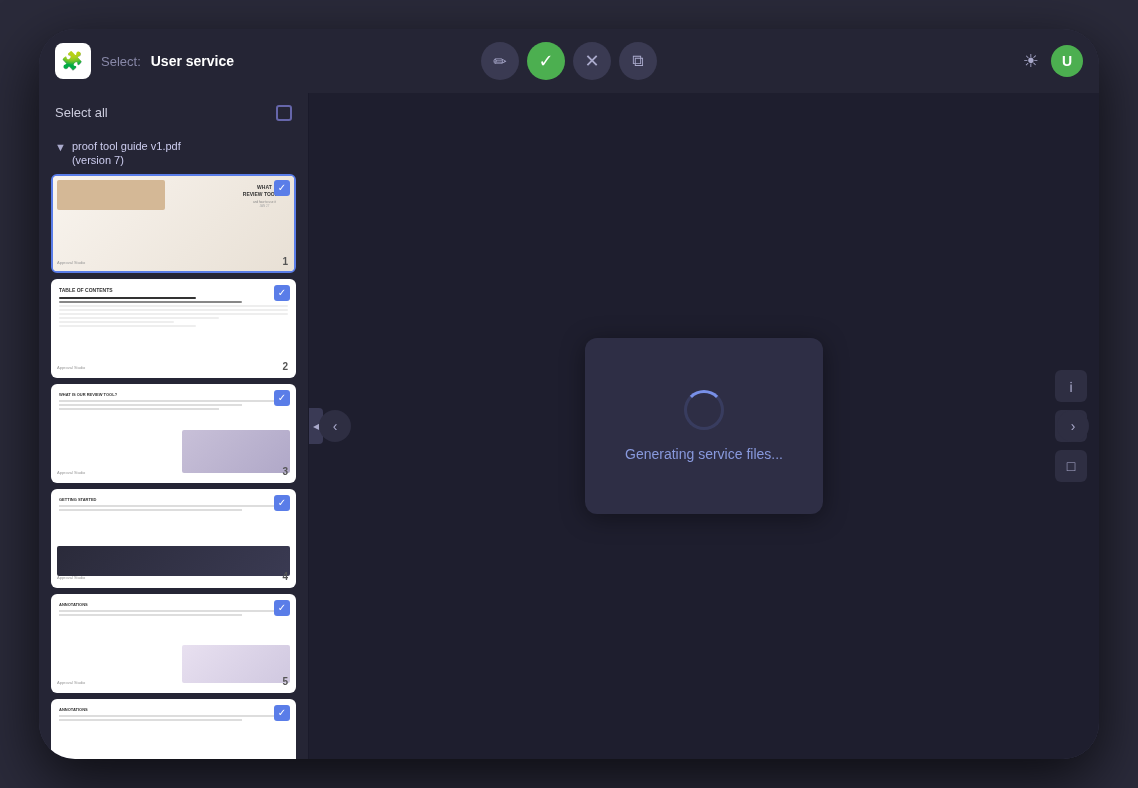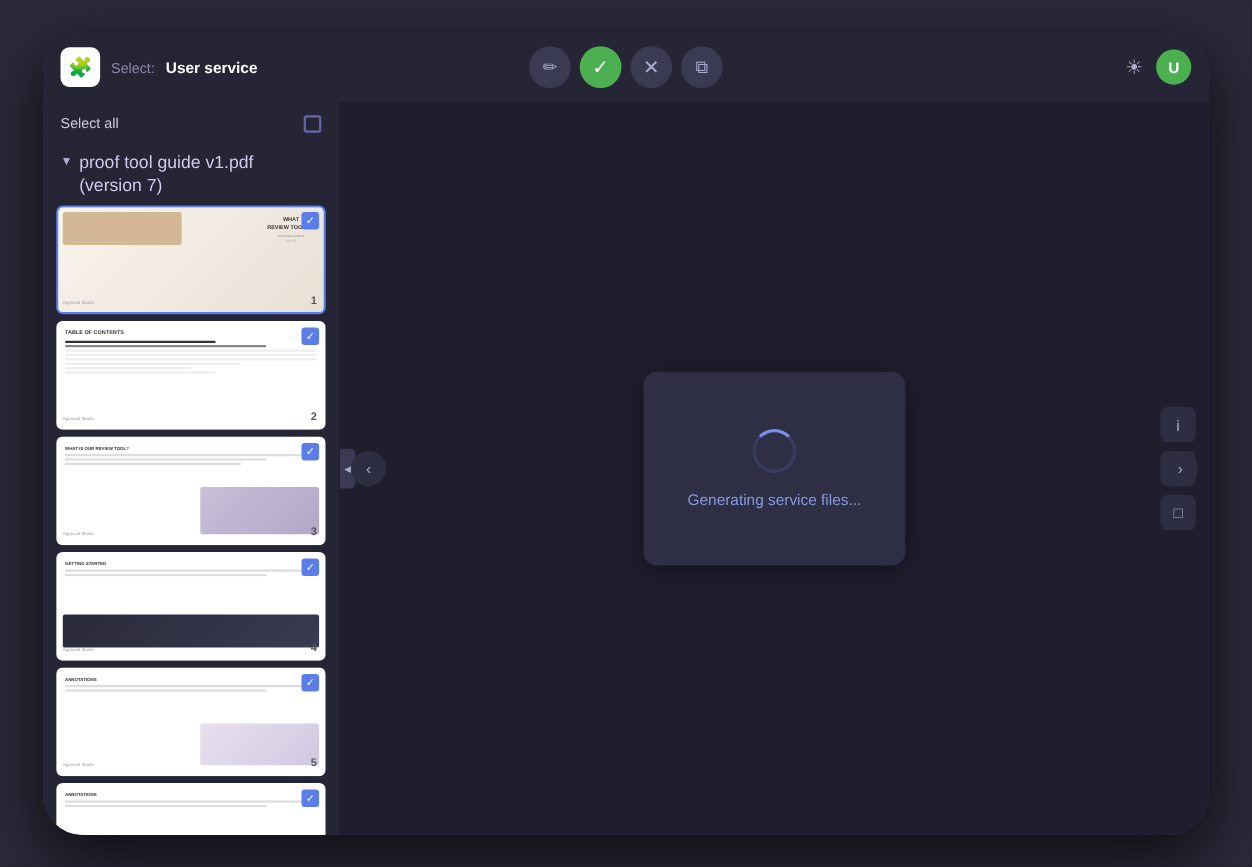--- a/index.html
+++ b/index.html
@@ -157,21 +157,21 @@
       gap: 6px;
       padding: 6px 8px;
     }
     .chevron-down {
       color: #aaaacc;
       font-size: 11px;
       margin-top: 2px;
     }
     .file-name {
       color: #ccccee;
-      font-size: 16px;
+      font-size: 11px;
       line-height: 1.3;
     }
     .thumbnail-list {
       display: flex;
       flex-direction: column;
       gap: 6px;
       padding: 0 4px;
     }
     .thumbnail-item {
       position: relative;

